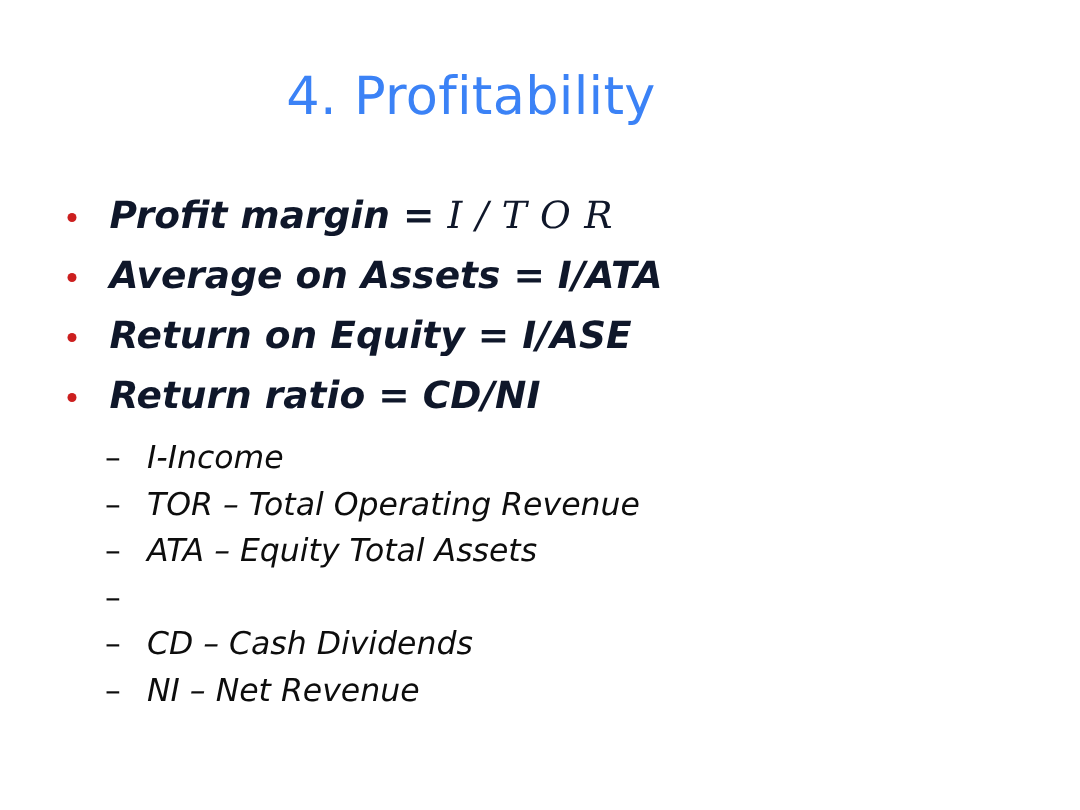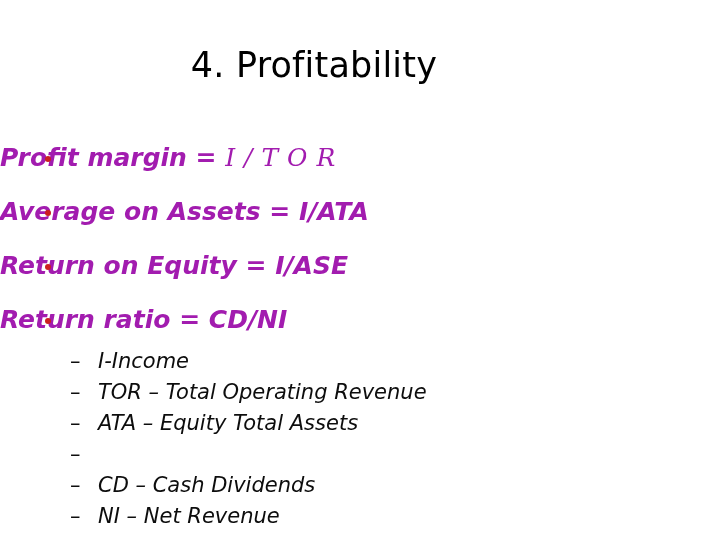--- a/index.html
+++ b/index.html
@@ -26,44 +26,45 @@
     position: absolute;
     top: 44px;
     left: 0;
     width: 628px;
     text-align: center;
     font-family: "DejaVu Sans", sans-serif;
     font-weight: 400;
     font-size: 35px;
     line-height: 42px;
     letter-spacing: 0.2px;
-    color: #000000;
+    color: #3b82f6;
     white-space: nowrap;
   }
 
   
   .body-block {
     position: absolute;
     top: 122px;
     left: 0;
     width: 720px;
   }
 
   ul.level1, ul.level2 {
     list-style: none;
     margin: 0;
     padding: 0;
   }
 
   
   ul.level1 > li {
     position: relative;
-    margin: 18px 0 0 0;
+    padding-left: 73px;
+    margin: 4px 0 0 0;
     height: 36px;
-    color: #a21caf;
+    color: #0f172a;
     font-family: "DejaVu Sans", sans-serif;
     font-weight: bold;
     font-style: italic;
     font-size: 25px;
     line-height: 36px;
     white-space: nowrap;
   }
   ul.level1 > li > .bullet-dot {
     position: absolute;
     left: 45px;

